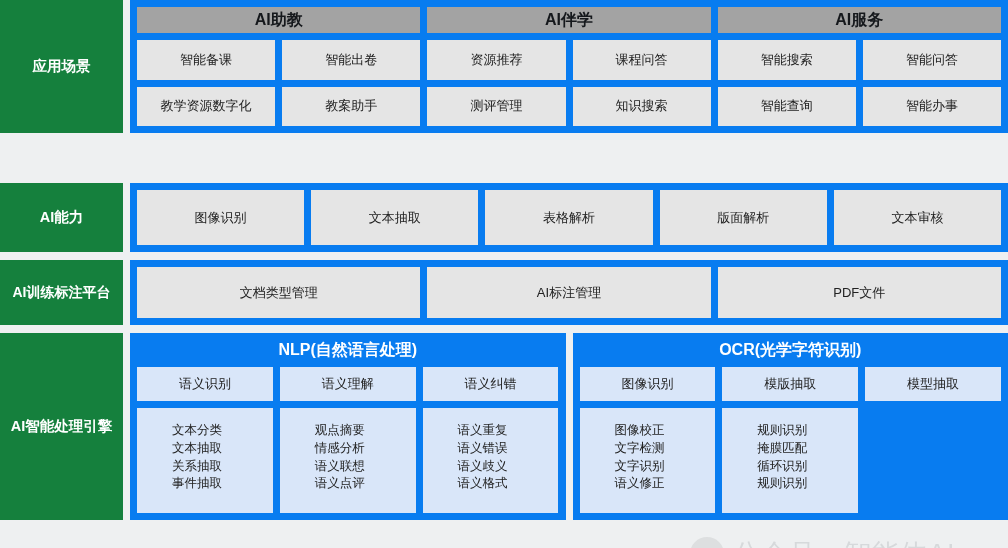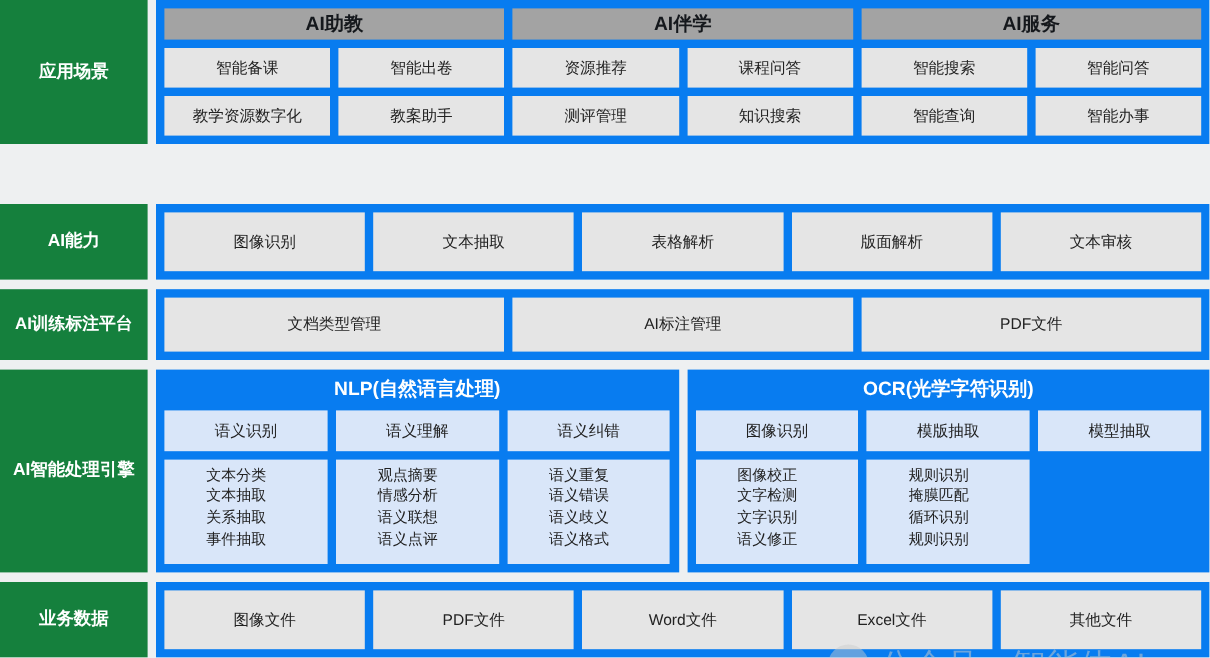--- a/index.html
+++ b/index.html
@@ -259,29 +259,19 @@
           </div>
           <div class="engine-col">
             <div class="eng-head">模型抽取</div>
           </div>
         </div>
       </div>
 
     </div>
   </div>
 
-  <div class="row r5">
-    <div class="rail">业务数据</div>
-    <div class="panel">
-      <div class="card">图像文件</div>
-      <div class="card">PDF文件</div>
-      <div class="card">Word文件</div>
-      <div class="card">Excel文件</div>
-      <div class="card">其他文件</div>
-    </div>
-  </div>
 
   <div class="watermark">
     <div class="wm-badge"></div>
     <div class="wm-text">公众号 · 智能体AI</div>
   </div>
 
 </div>
 
 </body></html>

